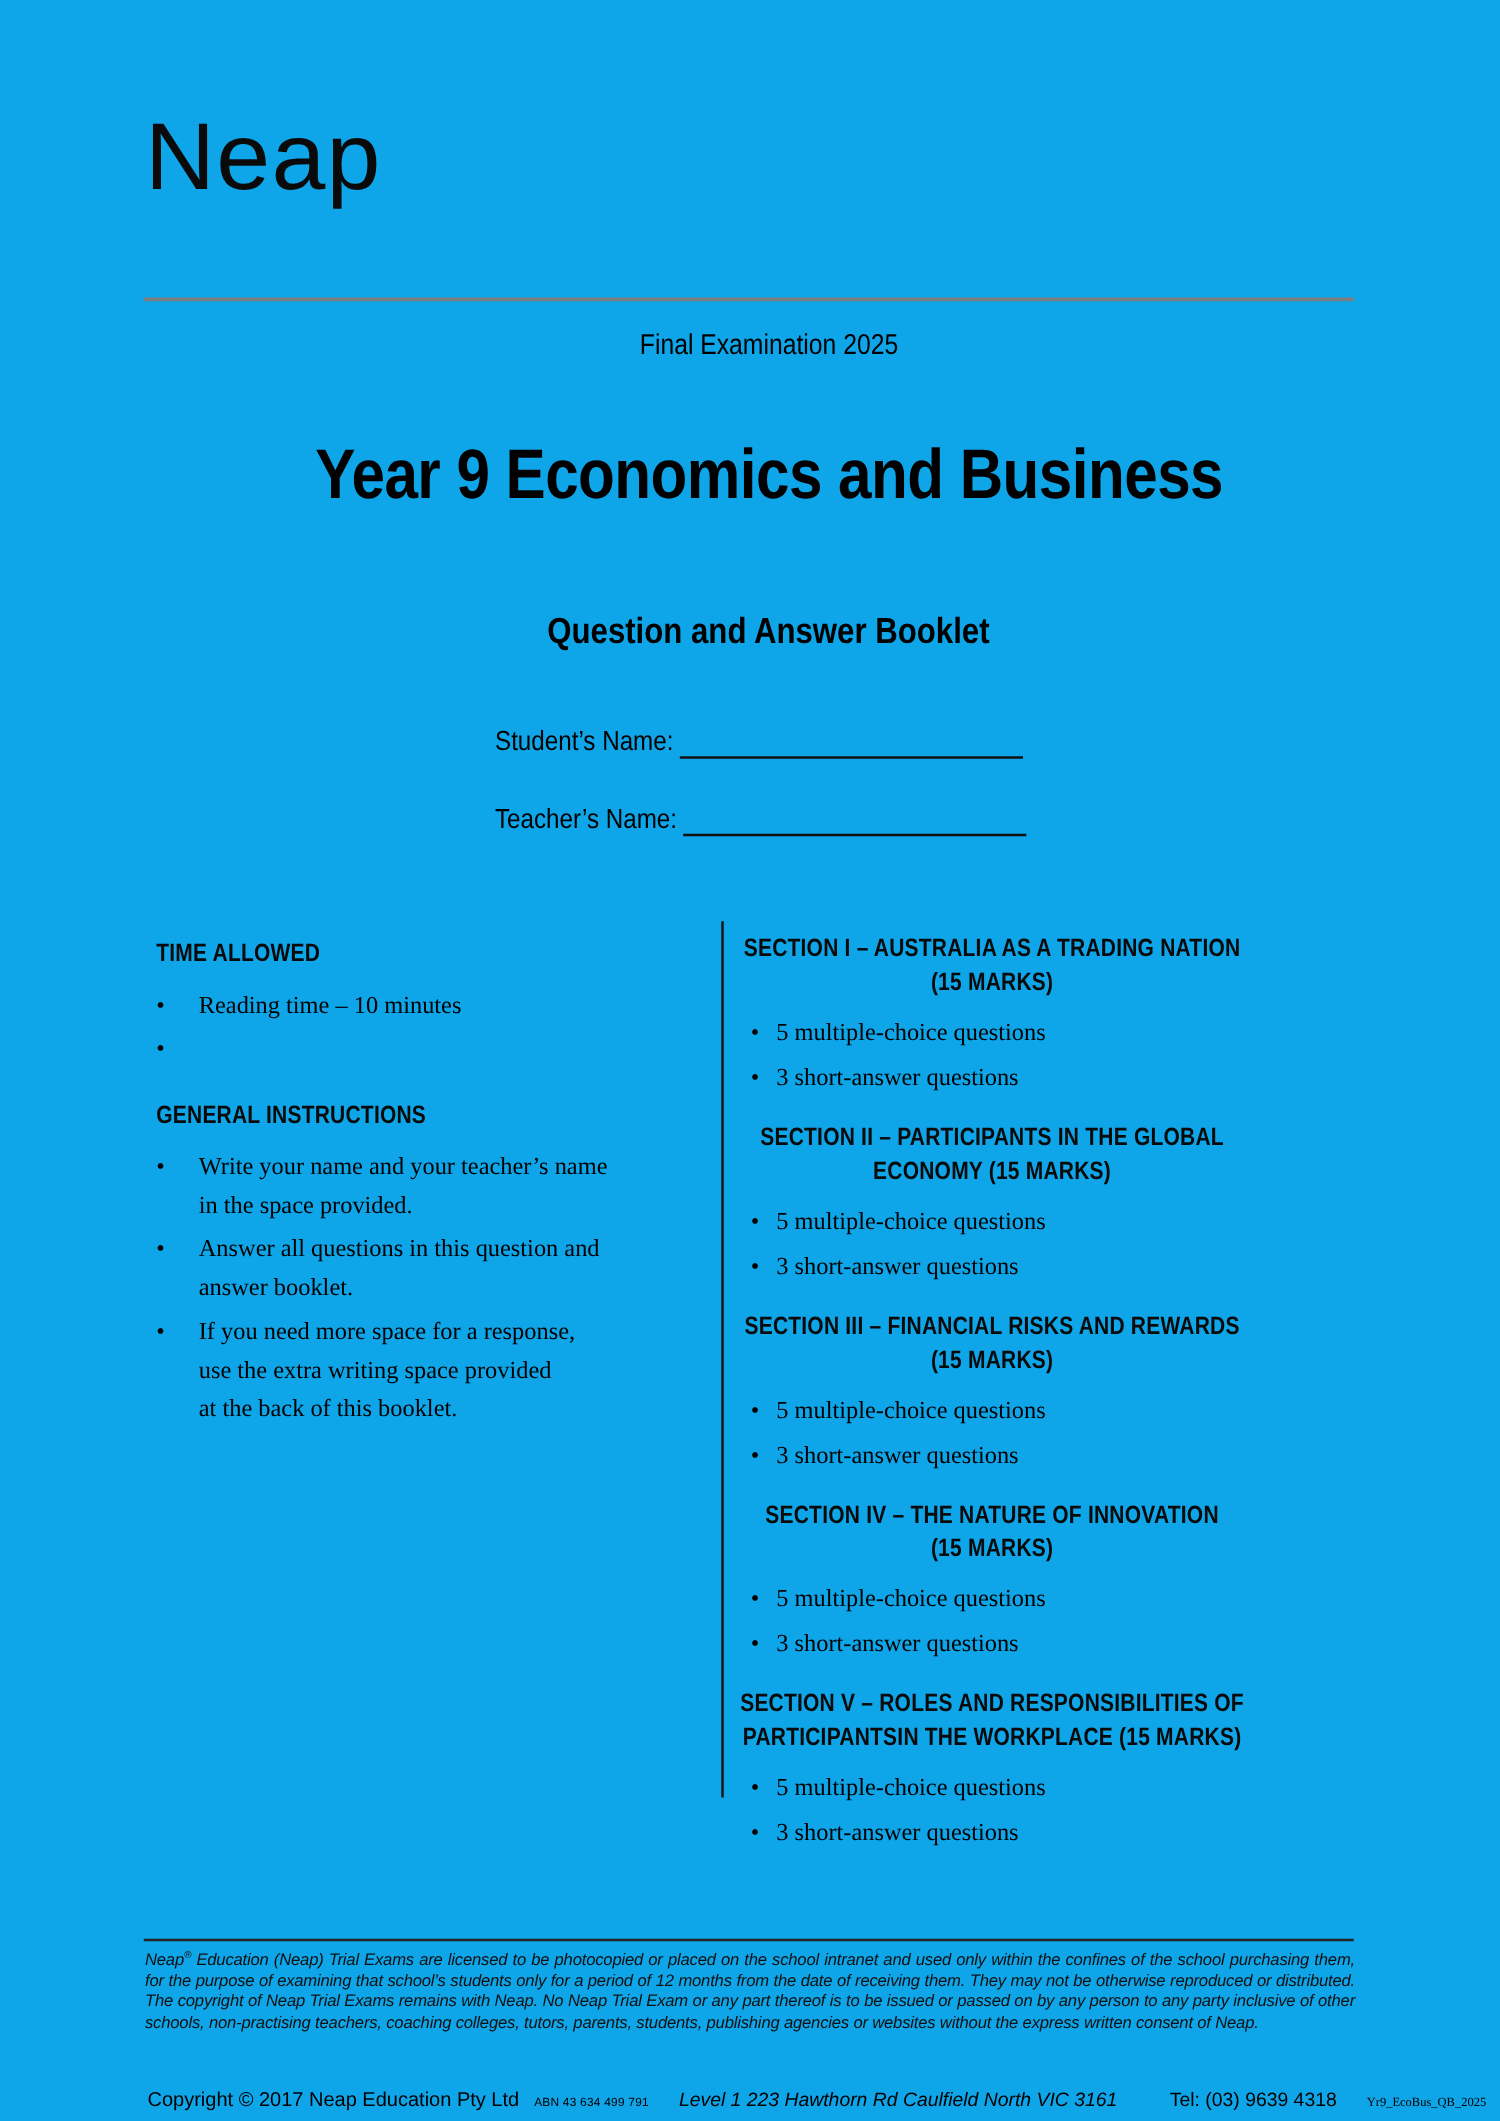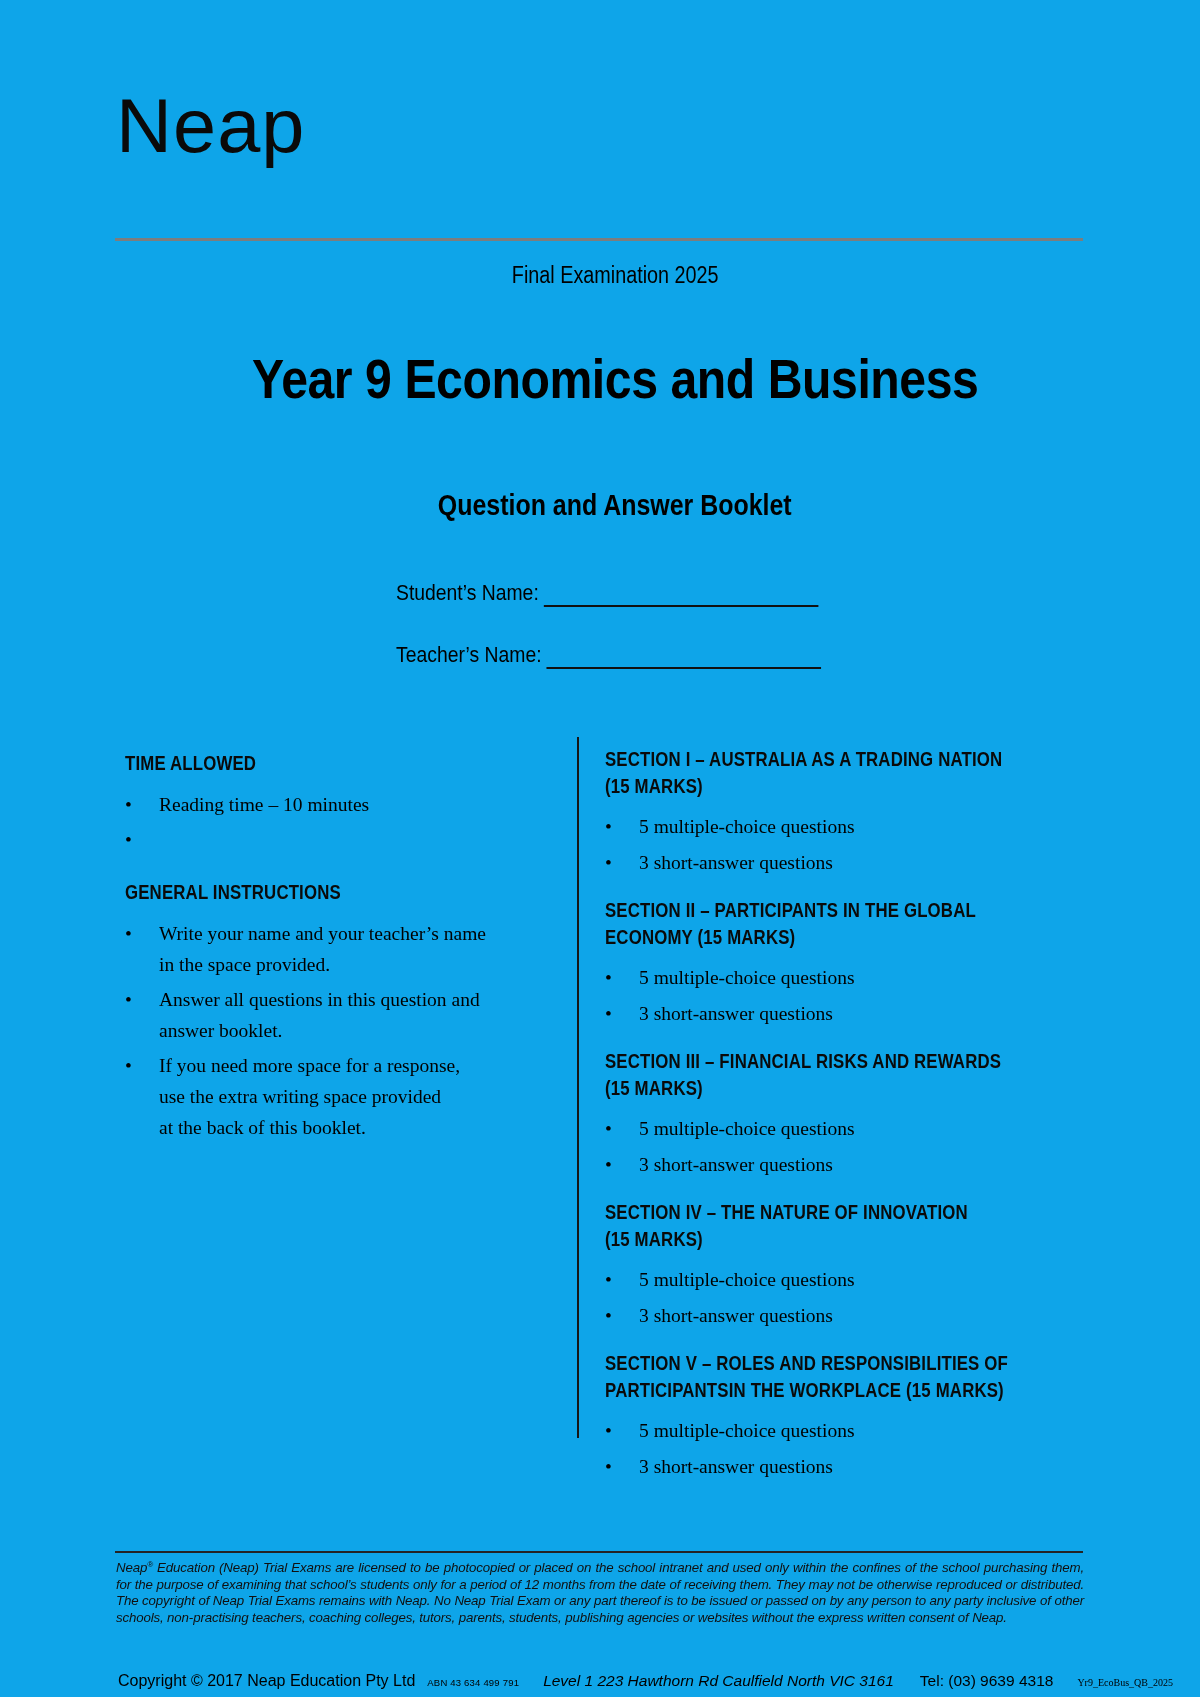--- a/index.html
+++ b/index.html
@@ -32,21 +32,21 @@
   }
   .name-row.student { top:580px; }
   .name-row.teacher { top:642px; }
   .name-line {
     display:inline-block; width:312px; margin-left:6px;
     border-bottom:2px solid #111; height:20px; vertical-align:-7px;
   }
 
   
   .left-col  { position:absolute; left:125px; top:750px; width:425px; }
-  .right-col { position:absolute; left:605px; top:746px; width:492px; }
+  .right-col { position:absolute; left:587px; top:746px; width:492px;text-align:center; }
   .divider   { position:absolute; left:577px; top:737px; width:2px; height:701px; background:#161616; }
 
   .col-heading {
     font-size:20px; font-weight:700; line-height:27px; margin:0 0 12px 0;
     transform:scaleX(0.84); transform-origin:left center; white-space:pre-line;
     letter-spacing:0.2px; color:#0a0a0a;
   }
   .gi-heading { margin-top:24px; }
 
   .bullet { display:flex; font-family:"Liberation Serif", serif; font-size:19.5px; line-height:31px; margin:0 0 4px 0; }
@@ -64,21 +64,21 @@
     text-align:justify; color:#101010;font-style:italic;
   }
   .legal sup { font-size:8px; line-height:0; }
   .copyright-row {
     position:absolute; left:118px; top:1633px; width:1000px;
     display:flex; align-items:baseline; white-space:nowrap;
   }
   .c-copy { font-size:16px; }
   .c-abn  { font-size:9.5px; margin-left:12px; letter-spacing:0.2px;margin-top:44px; }
   .c-addr { font-size:15.5px; margin-left:24px;font-style:italic; }
-  .c-tel  { font-size:15.5px; margin-left:26px; }
+  .c-tel  { font-size:15.5px; margin-left:42px; }
   .c-code { font-family:"Liberation Serif", serif; font-size:10px; margin-left:24px; }
 </style>
 </head>
 <body>
 
 <div class="page">
 
   <div class="logo">Neap</div>
   <div class="header-rule"></div>
 

